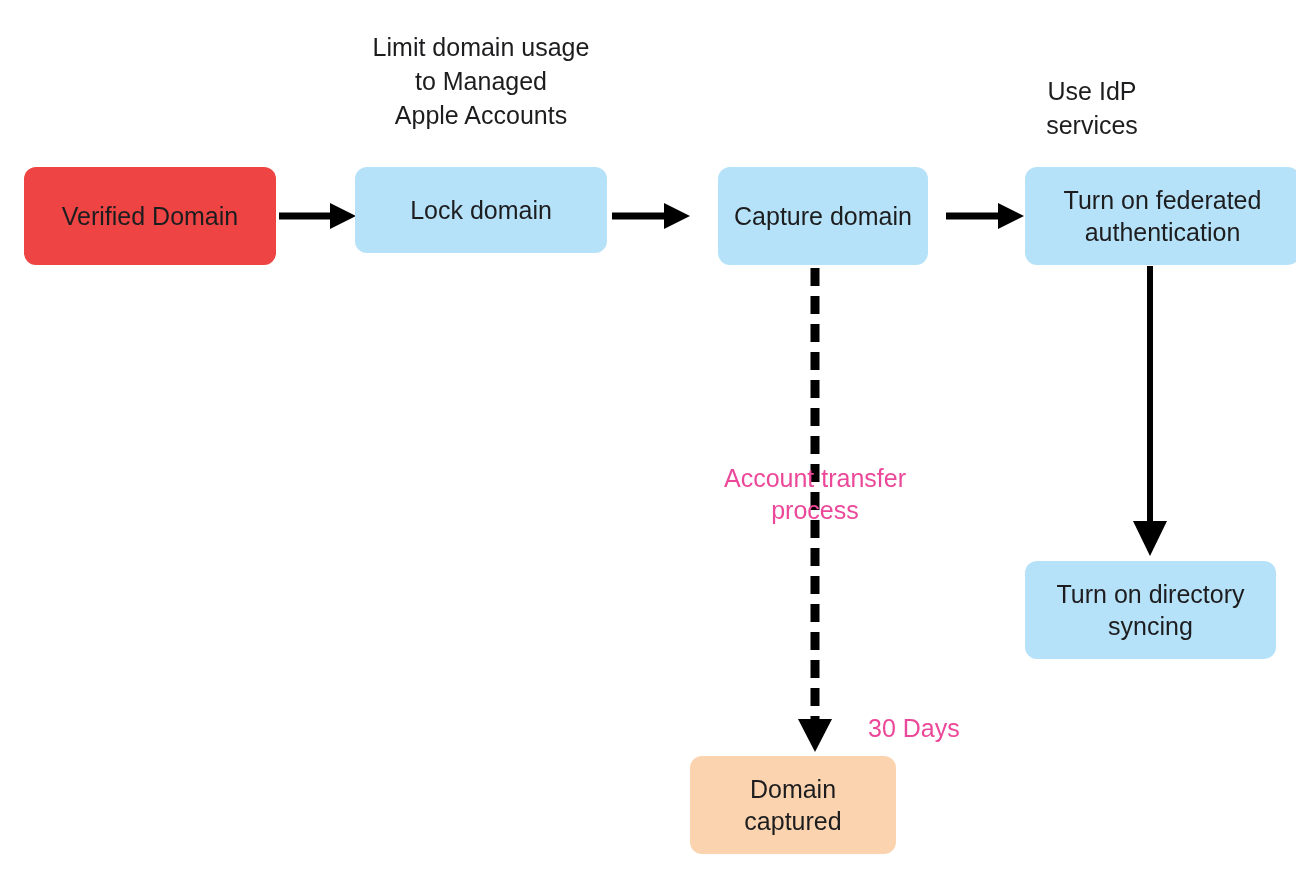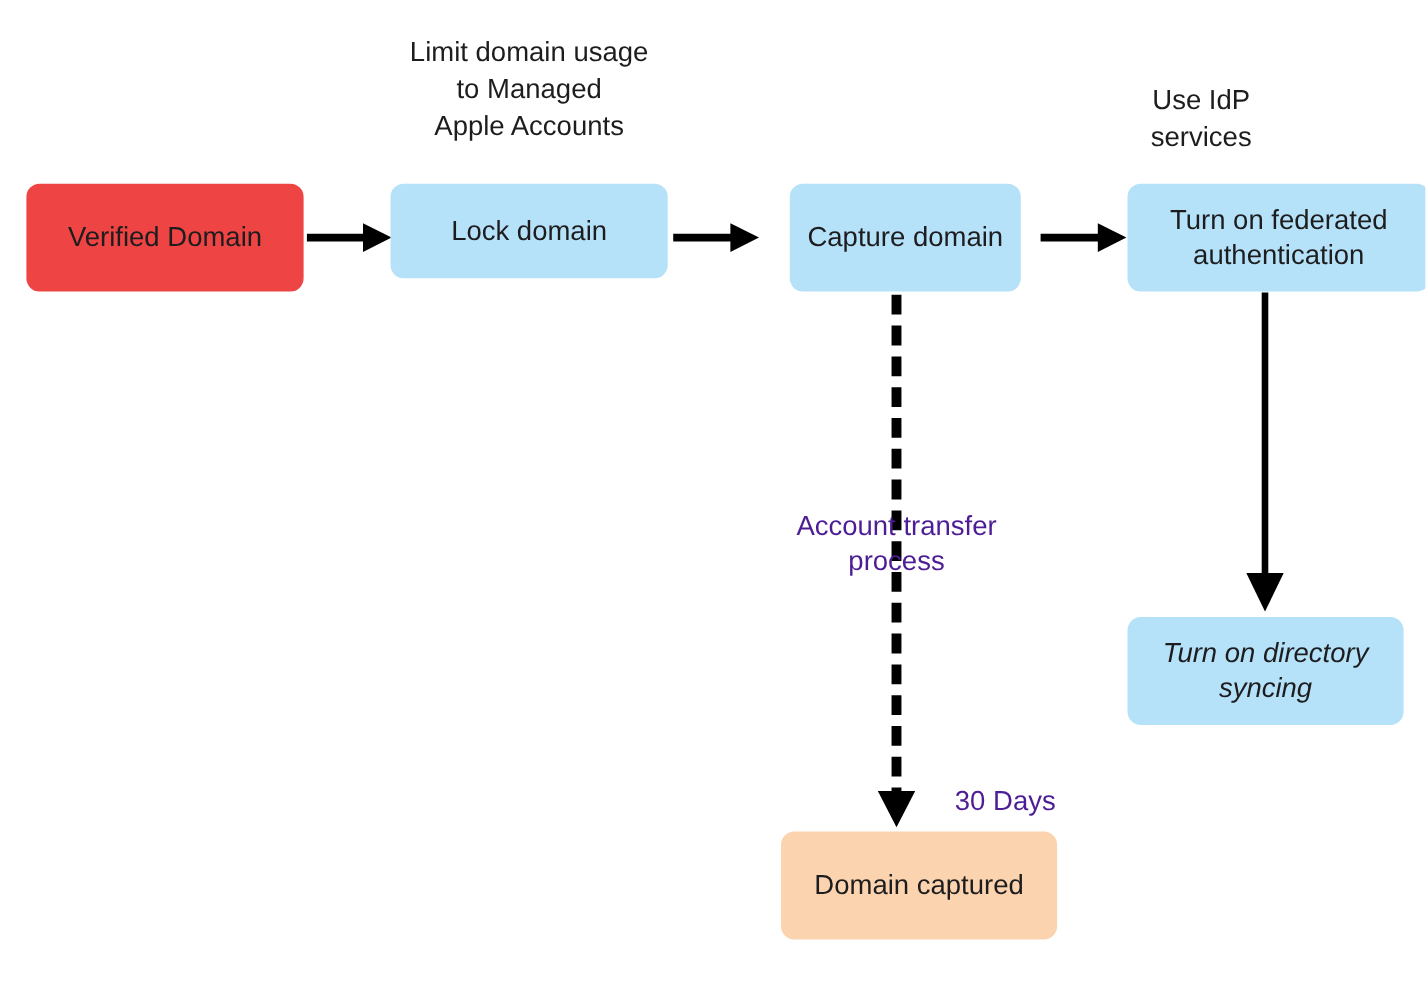--- a/index.html
+++ b/index.html
@@ -41,21 +41,21 @@
     font-size: 25px;
     line-height: 32px;
     font-weight: 400;
     padding: 0 10px;
     box-sizing: border-box;
     white-space: pre-line;
   }
   
   .edge-label {
     position: absolute;
-    color: #4c1d95;
+    color: #ec4899;
     font-size: 25px;
     line-height: 32px;
     text-align: center;
     white-space: pre-line;
   }
   
   #connectors {
     position: absolute;
     left: 0;
     top: 0;
@@ -107,23 +107,23 @@
 
   <div class="node" style="left:24px; top:167px; width:252px; height:98px; background:#ef4444;">Verified Domain</div>
 
   <div class="node" style="left:355px; top:167px; width:252px; height:86px; background:#b5e2f8;">Lock domain</div>
 
   <div class="node" style="left:690px; top:167px; width:210px; height:98px; background:#b5e2f8;margin-left:28px;">Capture domain</div>
 
   <div class="node" style="left:1025px; top:167px; width:275px; height:98px; background:#b5e2f8;">Turn on federated
 authentication</div>
 
-  <div class="node" style="left:1025px; top:561px; width:251px; height:98px; background:#b5e2f8;font-style:italic;">Turn on directory
+  <div class="node" style="left:1025px; top:561px; width:251px; height:98px; background:#b5e2f8;">Turn on directory
 syncing</div>
 
-  <div class="node" style="left:690px; top:756px; width:251px; height:98px; background:#fbd4af;margin-left:20px;">Domain captured</div>
+  <div class="node" style="left:690px; top:756px; width:206px; height:98px; background:#fbd4af;">Domain captured</div>
 
   <div class="edge-label" style="left:665px; top:462px; width:300px;">Account transfer
 process</div>
 
   <div class="edge-label" style="left:868px; top:712px; width:160px; text-align:left;">30 Days</div>
 
 </div>
 
 </body></html>

